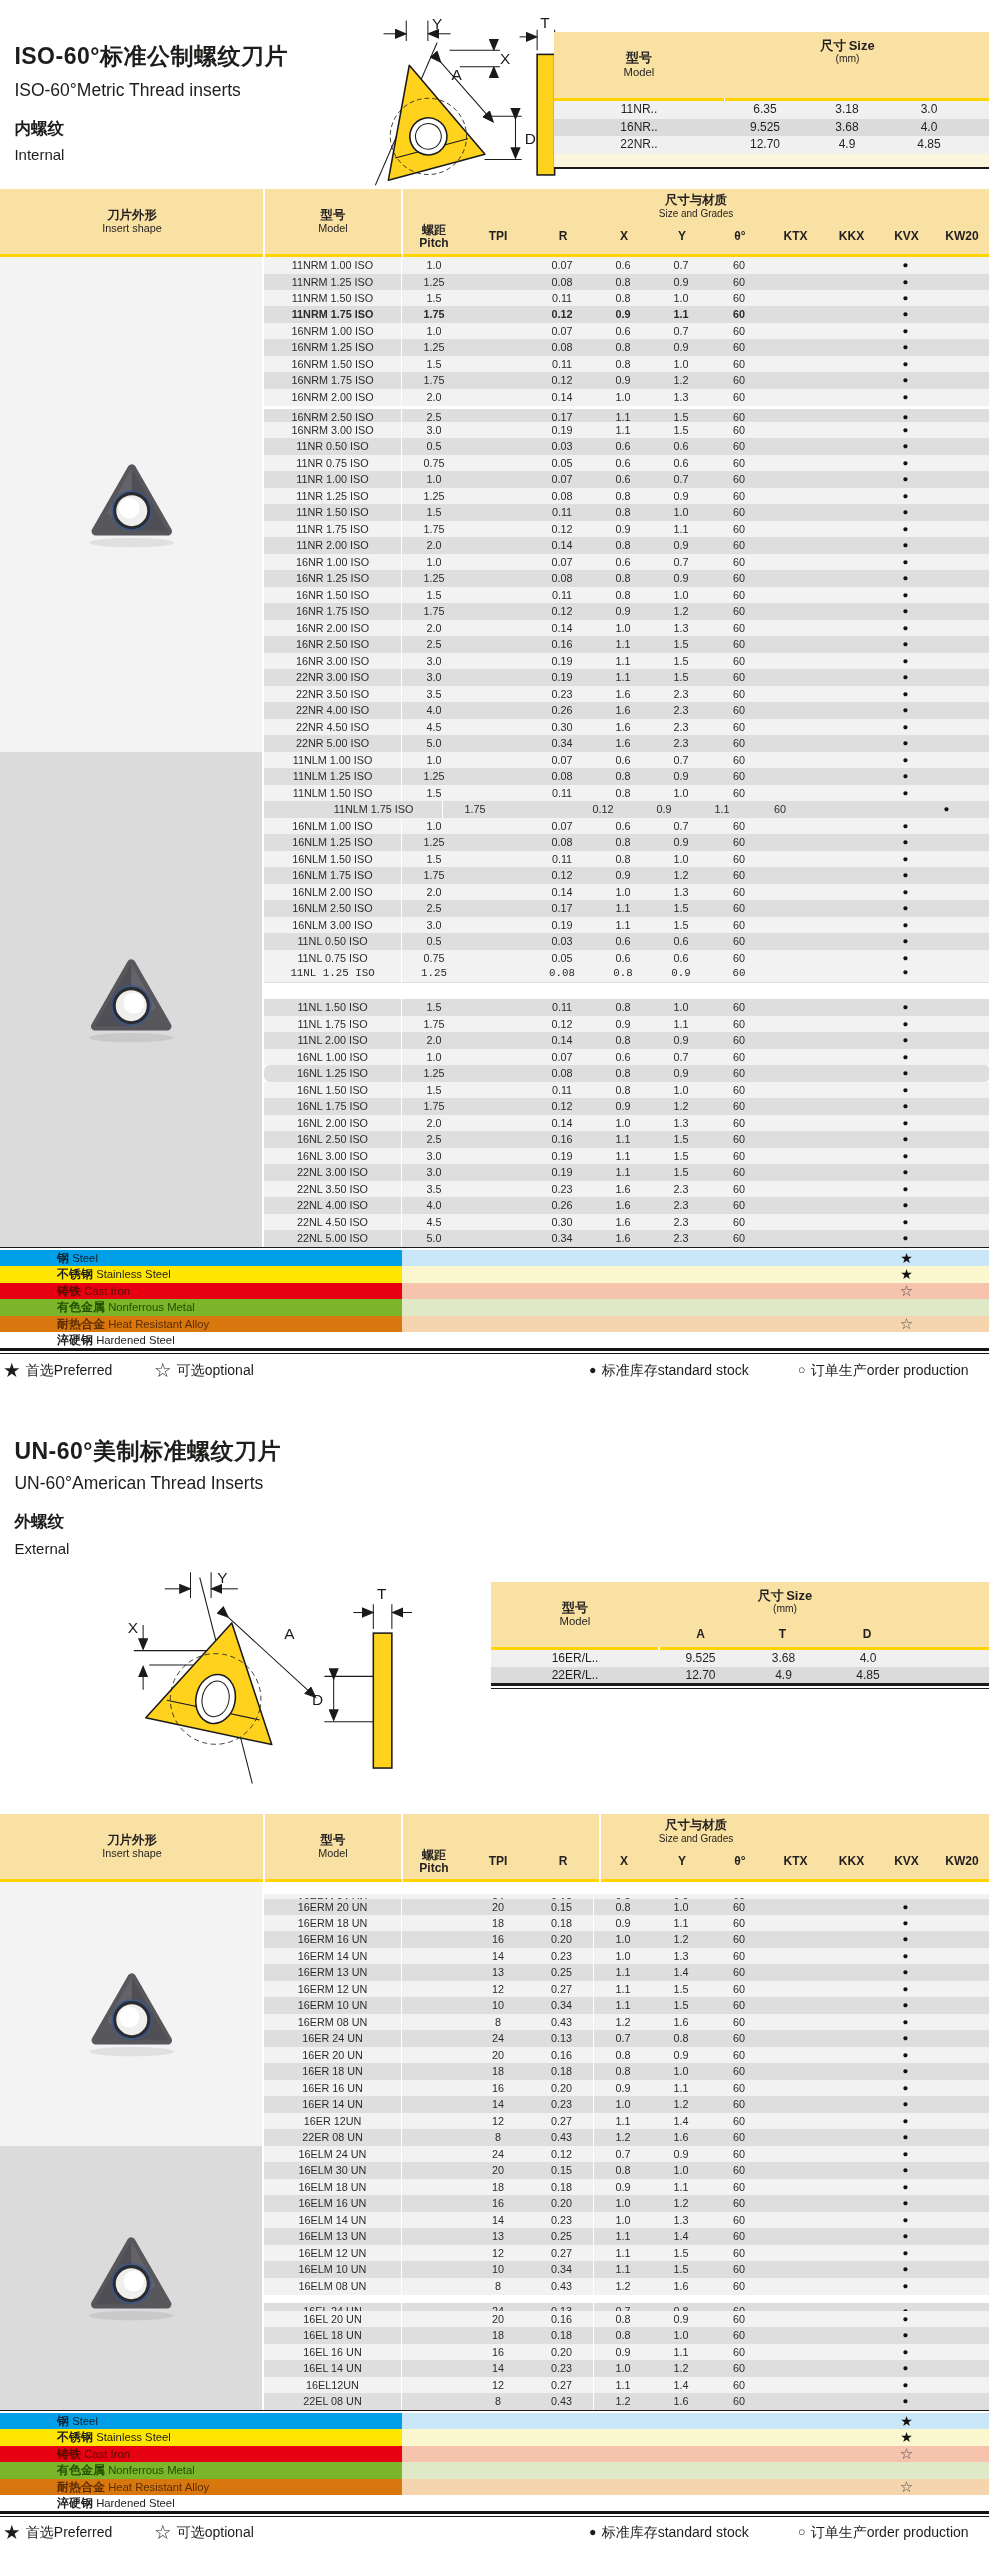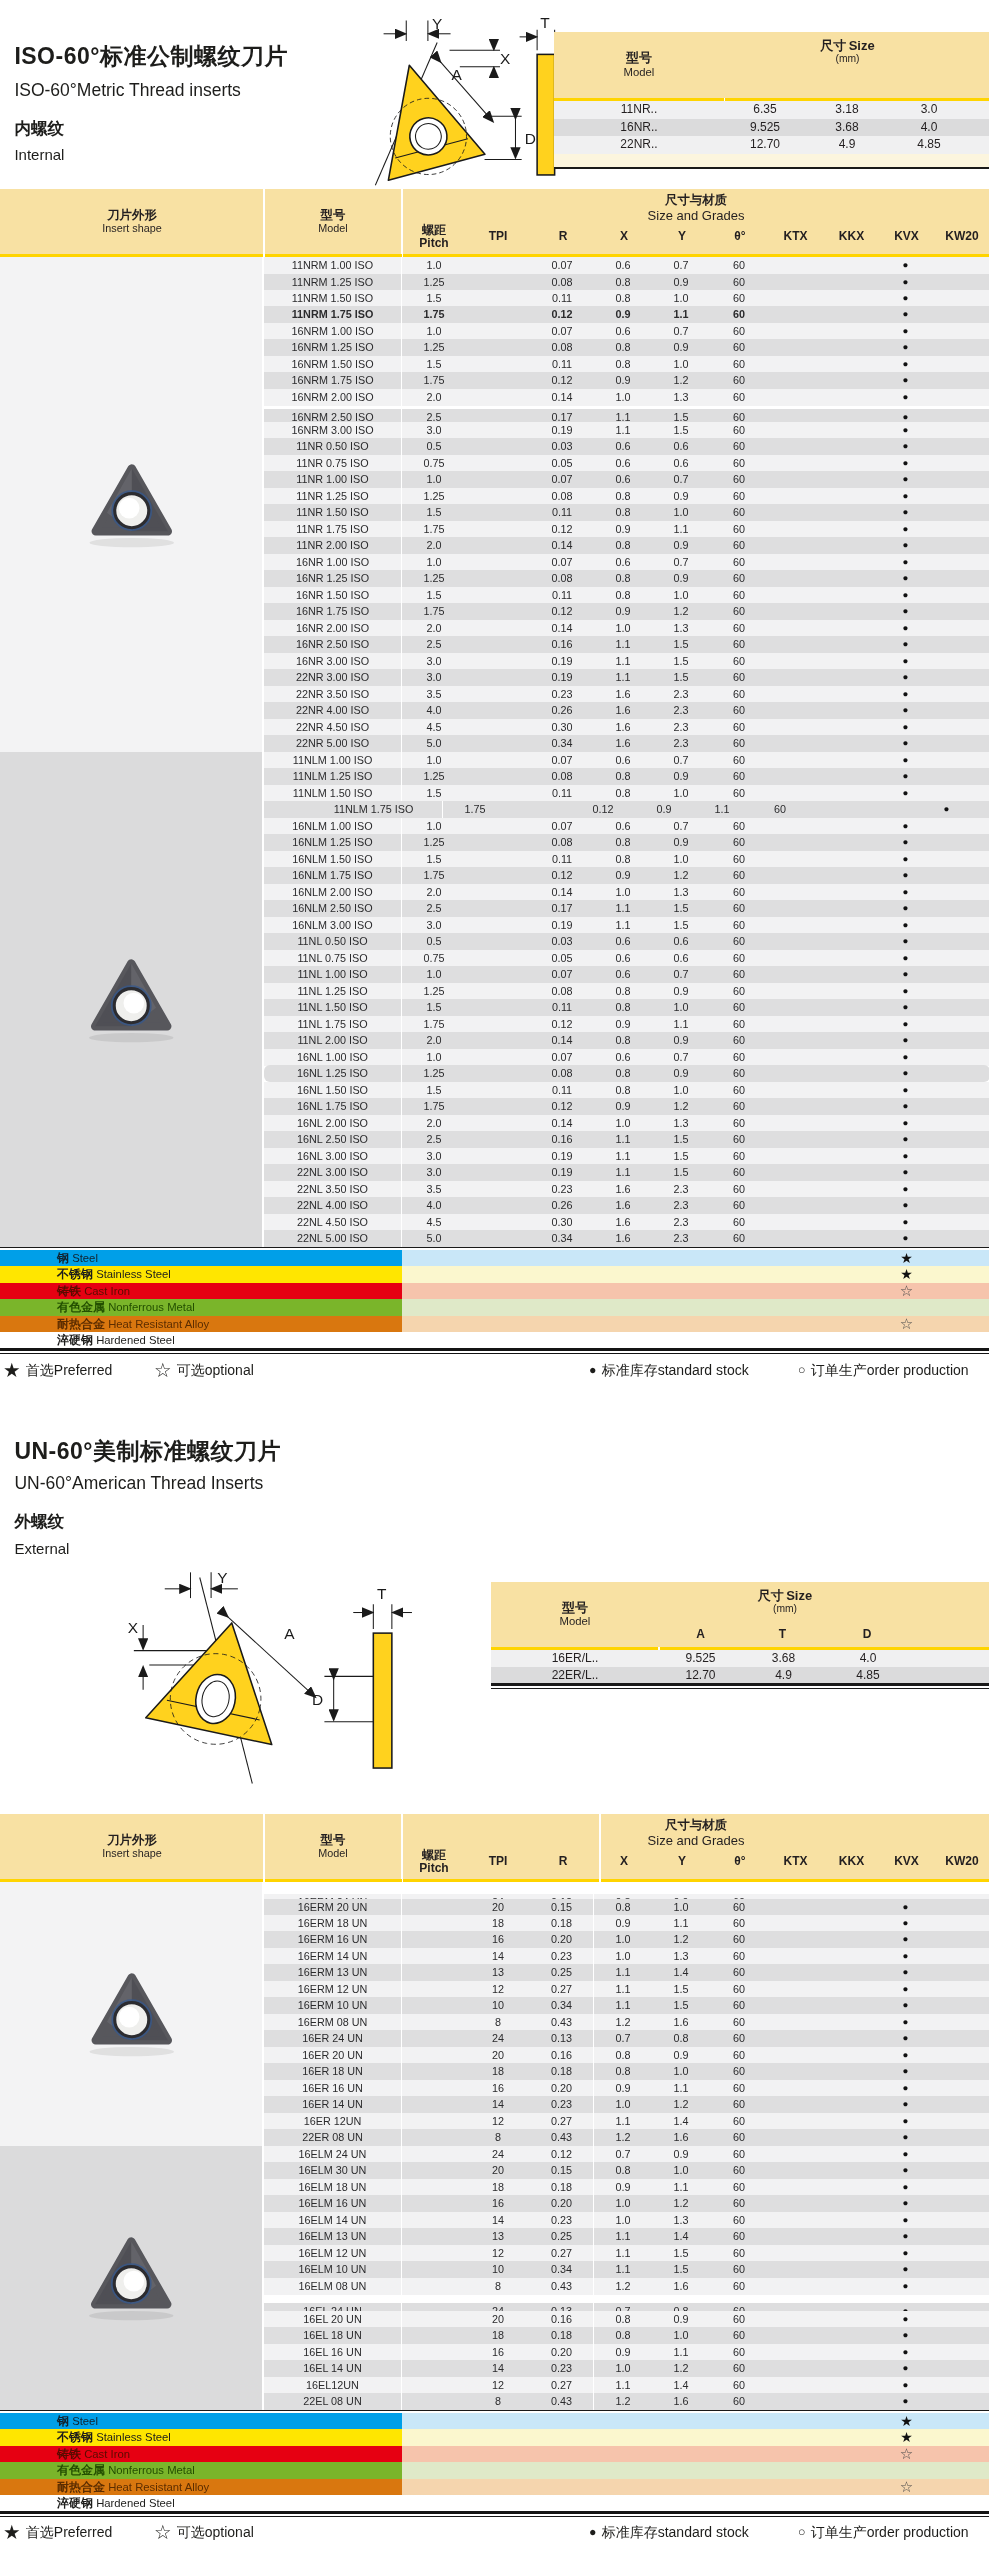--- a/index.html
+++ b/index.html
@@ -29,21 +29,21 @@
   .st-row.l1{background:#DBDBDC;}
   .st-empty{position:absolute;left:0;background:#FCF5DE;}
   .st-rule{position:absolute;left:0;background:#1a1a1a;}
   
   .mt-head{position:absolute;left:0;width:990px;height:65px;background:#F8E1A3;}
   .mh-block{position:absolute;top:0;height:65px;display:flex;flex-direction:column;justify-content:center;align-items:center;line-height:1.2;}
   .mh-block .cn{font-size:12.4px;font-weight:700;}
   .mh-block .en{font-size:10.8px;font-weight:500;}
   .mh-group{position:absolute;left:402px;width:588px;top:4.1px;text-align:center;line-height:1.2;}
   .mh-group .cn{font-size:12.4px;font-weight:700;}
-  .mh-group .en{font-size:13px;font-weight:500;}
+  .mh-group .en{font-size:10px;font-weight:500;}
   .mh-sub{position:absolute;top:31px;height:34px;display:flex;align-items:center;justify-content:center;text-align:center;font-size:12px;font-weight:600;line-height:1.1;}
   .vline{position:absolute;top:0;width:1.5px;height:65px;background:#fff;}
   .rows{position:absolute;left:0;width:990px;}
   .trow{position:absolute;left:264px;width:726px;height:16.5px;display:grid;grid-template-columns:138px 64px 64px 64px 58px 58px 58px 55px 55px 55px 56px;}
   .trow.light{background:#F2F2F3;}
   .trow.dark{background:#DEDEDF;}
   .cell{display:block;text-align:center;line-height:16.5px;font-size:10.8px;color:#2b2b2d;overflow:hidden;}
   .c-model{border-right:1.5px solid #fff;}
   .t2 .c-r{border-right:1.5px solid #fff;}
   .c-kvx{font-size:9.8px;color:#111;}
@@ -791,21 +791,21 @@
           <span class="cell c-tpi"></span>
           <span class="cell c-r">0.07</span>
           <span class="cell c-x">0.6</span>
           <span class="cell c-y">0.7</span>
           <span class="cell c-theta">60</span>
           <span class="cell c-ktx"></span>
           <span class="cell c-kkx"></span>
           <span class="cell c-kvx">●</span>
           <span class="cell c-kw20"></span>
         </div>
-        <div class="trow light" style="top: 726px;">
+        <div class="trow light" style="top: 708px; font-family: Liberation Mono, monospace;">
           <span class="cell c-model">11NL 1.25 ISO</span>
           <span class="cell c-pitch">1.25</span>
           <span class="cell c-tpi"></span>
           <span class="cell c-r">0.08</span>
           <span class="cell c-x">0.8</span>
           <span class="cell c-y">0.9</span>
           <span class="cell c-theta">60</span>
           <span class="cell c-ktx"></span>
           <span class="cell c-kkx"></span>
           <span class="cell c-kvx">●</span>

